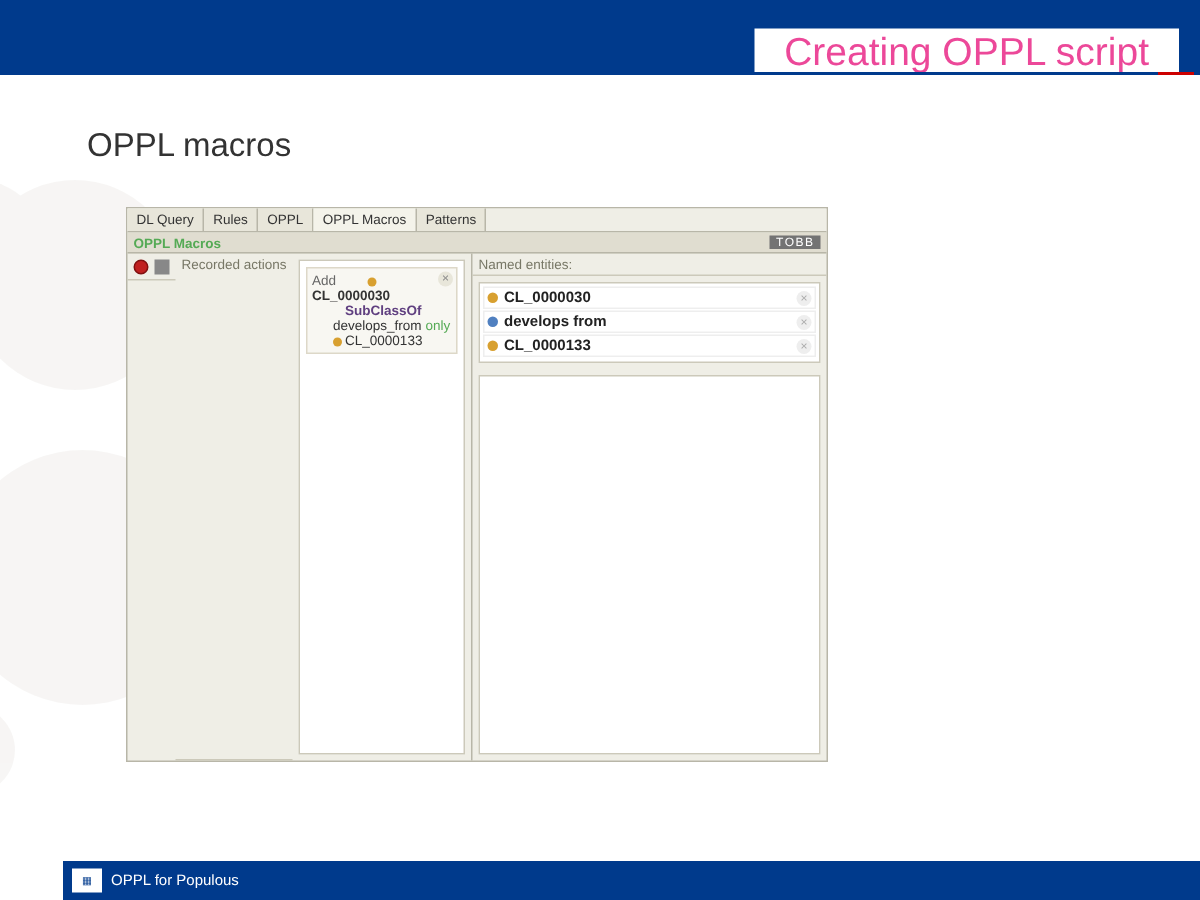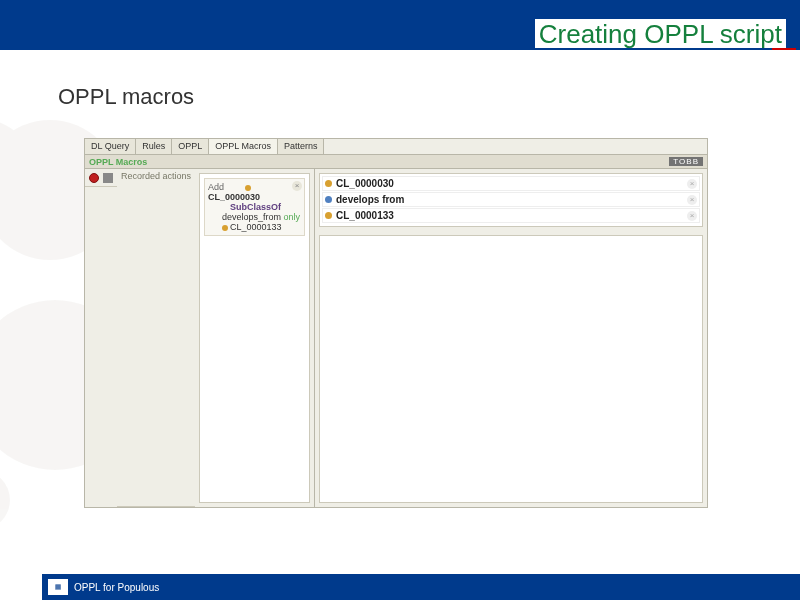--- a/index.html
+++ b/index.html
@@ -1,28 +1,28 @@
 <!DOCTYPE html>
 <html><head>
 <meta charset="utf-8">
 <style>
   * { box-sizing: border-box; margin: 0; padding: 0; }
   html, body { width: 800px; height: 600px; font-family: Arial, sans-serif; background: #fff; overflow: hidden; }
   
   .header-bar { width: 100%; height: 48px; background: #003a8c; position: relative; }
-  .header-title { position: absolute; right: 14px; bottom: -2px; color: #15803d; font-size: 26px; font-weight: 400; background: #fff; padding: 0 4px; }
+  .header-title { position: absolute; right: 14px; bottom: -2px; color: #ec4899; font-size: 26px; font-weight: 400; background: #fff; padding: 0 20px; }
   .header-underline { position: absolute; left: 0; right: 0; height: 2px; background: #003a8c; top: 48px; }
   .red-accent { position: absolute; right: 4px; top: 48px; width: 24px; height: 2px; background: #c00; }
   
   .subtitle { position: absolute; left: 58px; top: 84px; font-size: 22px; color: #333; }
   
   .bg-circles { position: absolute; left: -60px; top: 120px; width: 260px; height: 420px; z-index: 0; opacity: 0.6; }
   .bg-circles .c { position: absolute; border-radius: 50%; background: #f2f0ee; }
   
-  .panel { position: absolute; left: 84px; top: 138px; width: 624px; height: 370px; background: #efeee6; border: 1px solid #b8b6a8; z-index: 1; }
+  .panel { position: absolute; left: 84px; top: 138px; width: 468px; height: 370px; background: #efeee6; border: 1px solid #b8b6a8; z-index: 1; }
   
   .tabs-row { display: flex; height: 16px; font-size: 9px; background: #efeee6; border-bottom: 1px solid #b8b6a8; }
   .tab { padding: 2px 6px; border-right: 1px solid #b8b6a8; background: #e8e6da; color: #333; cursor: pointer; }
   .tab.active { background: #f4f3ea; }
   
   .subheader { height: 14px; background: #e0ddd0; border-bottom: 1px solid #b8b6a8; display: flex; justify-content: space-between; align-items: center; padding: 0 4px; font-size: 9px; }
   .subheader-left { color: #5a5; font-weight: bold; }
   .subheader-right { background: #737373; color: #fff; padding: 0 4px; font-size: 8px; letter-spacing: 1px; }
   
   .body-row { display: flex; height: calc(100% - 30px); }
@@ -101,20 +101,21 @@
           <span class="add-lbl">Add</span>
           <span class="dot orange"></span><span class="cls">CL_0000030</span>
           <span class="sub">SubClassOf</span>
           <span class="rel"><span>develops_from</span> <span class="only">only</span></span>
           <span class="rel"><span class="dot orange"></span><span>CL_0000133</span></span>
           <div class="close-x">×</div>
         </div>
       </div>
     </div>
     <div class="right-col">
+      <div class="section-label">Named entities:</div>
       <div class="entity-list">
         <div class="entity-row">
           <span class="dot orange"></span>
           <span class="name">CL_0000030</span>
           <div class="row-x">×</div>
         </div>
         <div class="entity-row">
           <span class="dot blue"></span>
           <span class="name">develops from</span>
           <div class="row-x">×</div>

